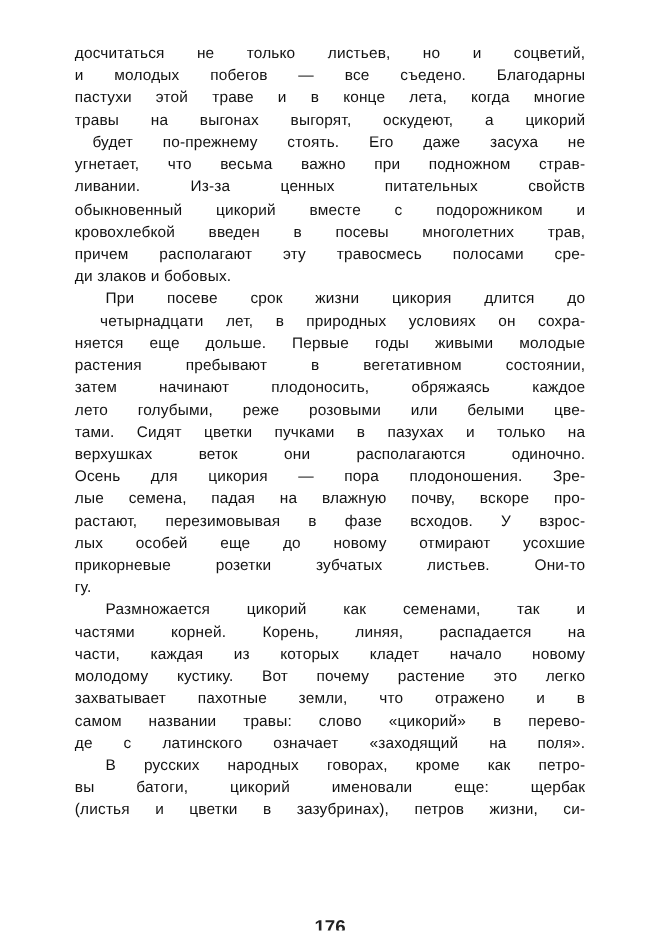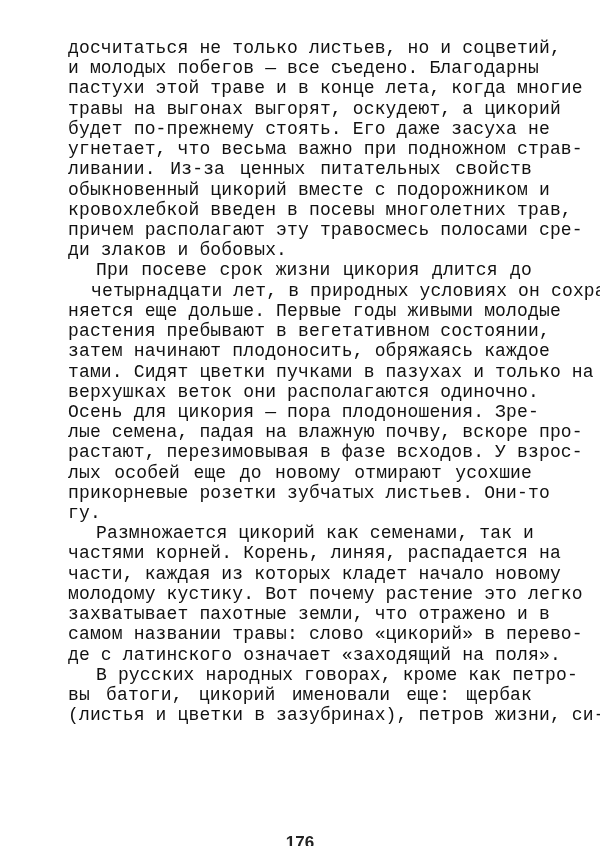--- a/index.html
+++ b/index.html
@@ -2,22 +2,22 @@
 <html><head>
 <meta charset="utf-8">
 <style>
   html, body { margin: 0; padding: 0; background: #ffffff; }
   body { width: 600px; height: 846px; position: relative; overflow: hidden; }
   .page {
     position: absolute;
     left: 68px;
     top: 38px;
     width: 464px;
-    font-family: Liberation Mono, monospace;
-    font-size: 18px;
+    font-family: Liberation Sans, sans-serif;
+    font-size: 14px;
     line-height: 20.22px;
     color: #111111;
     letter-spacing: 0.15px;
   }
   .line {
     display: block;
     white-space: nowrap;
     text-align: justify;
     text-align-last: justify;
     height: 20.22px;
@@ -37,32 +37,33 @@
   }
 </style>
 </head>
 <body>
 
 <div class="page" id="page-body">
     <span class="line" style="white-space: nowrap;">досчитаться не только листьев, но и соцветий,</span>
     <span class="line" style="white-space: nowrap;">и молодых побегов — все съедено. Благодарны</span>
     <span class="line" style="white-space: nowrap;">пастухи этой траве и в конце лета, когда многие</span>
     <span class="line" style="white-space: nowrap;">травы на выгонах выгорят, оскудеют, а цикорий</span>
-    <span class="line" style="white-space: nowrap;">будет по-прежнему стоять. Его даже засуха не</span>
+    <span class="line" style="white-space: nowrap; margin-left: 16px;">будет по-прежнему стоять. Его даже засуха не</span>
     <span class="line" style="white-space: nowrap;">угнетает, что весьма важно при подножном страв-</span>
     <span class="line" style="white-space: nowrap;">ливании. Из-за ценных питательных свойств</span>
     <span class="line" style="white-space: nowrap;">обыкновенный цикорий вместе с подорожником и</span>
     <span class="line" style="white-space: nowrap;">кровохлебкой введен в посевы многолетних трав,</span>
     <span class="line" style="white-space: nowrap;">причем располагают эту травосмесь полосами сре-</span>
     <span class="line last">ди злаков и бобовых.</span>
     <span class="line indent" style="white-space: nowrap;">При посеве срок жизни цикория длится до</span>
     <span class="line" style="white-space: nowrap; margin-left: 23px;">четырнадцати лет, в природных условиях он сохра-</span>
     <span class="line" style="white-space: nowrap;">няется еще дольше. Первые годы живыми молодые</span>
     <span class="line" style="white-space: nowrap;">растения пребывают в вегетативном состоянии,</span>
     <span class="line" style="white-space: nowrap;">затем начинают плодоносить, обряжаясь каждое</span>
+    <span class="line" style="white-space: nowrap;">лето голубыми, реже розовыми или белыми цве-</span>
     <span class="line" style="white-space: nowrap;">тами. Сидят цветки пучками в пазухах и только на</span>
     <span class="line" style="white-space: nowrap;">верхушках веток они располагаются одиночно.</span>
     <span class="line" style="white-space: nowrap;">Осень для цикория — пора плодоношения. Зре-</span>
     <span class="line" style="white-space: nowrap;">лые семена, падая на влажную почву, вскоре про-</span>
     <span class="line" style="white-space: nowrap;">растают, перезимовывая в фазе всходов. У взрос-</span>
     <span class="line" style="white-space: nowrap;">лых особей еще до новому отмирают усохшие</span>
     <span class="line" style="white-space: nowrap;">прикорневые розетки зубчатых листьев. Они-то</span>
     <span class="line last">гу.</span>
     <span class="line indent" style="white-space: nowrap;">Размножается цикорий как семенами, так и</span>
     <span class="line" style="white-space: nowrap;">частями корней. Корень, линяя, распадается на</span>

